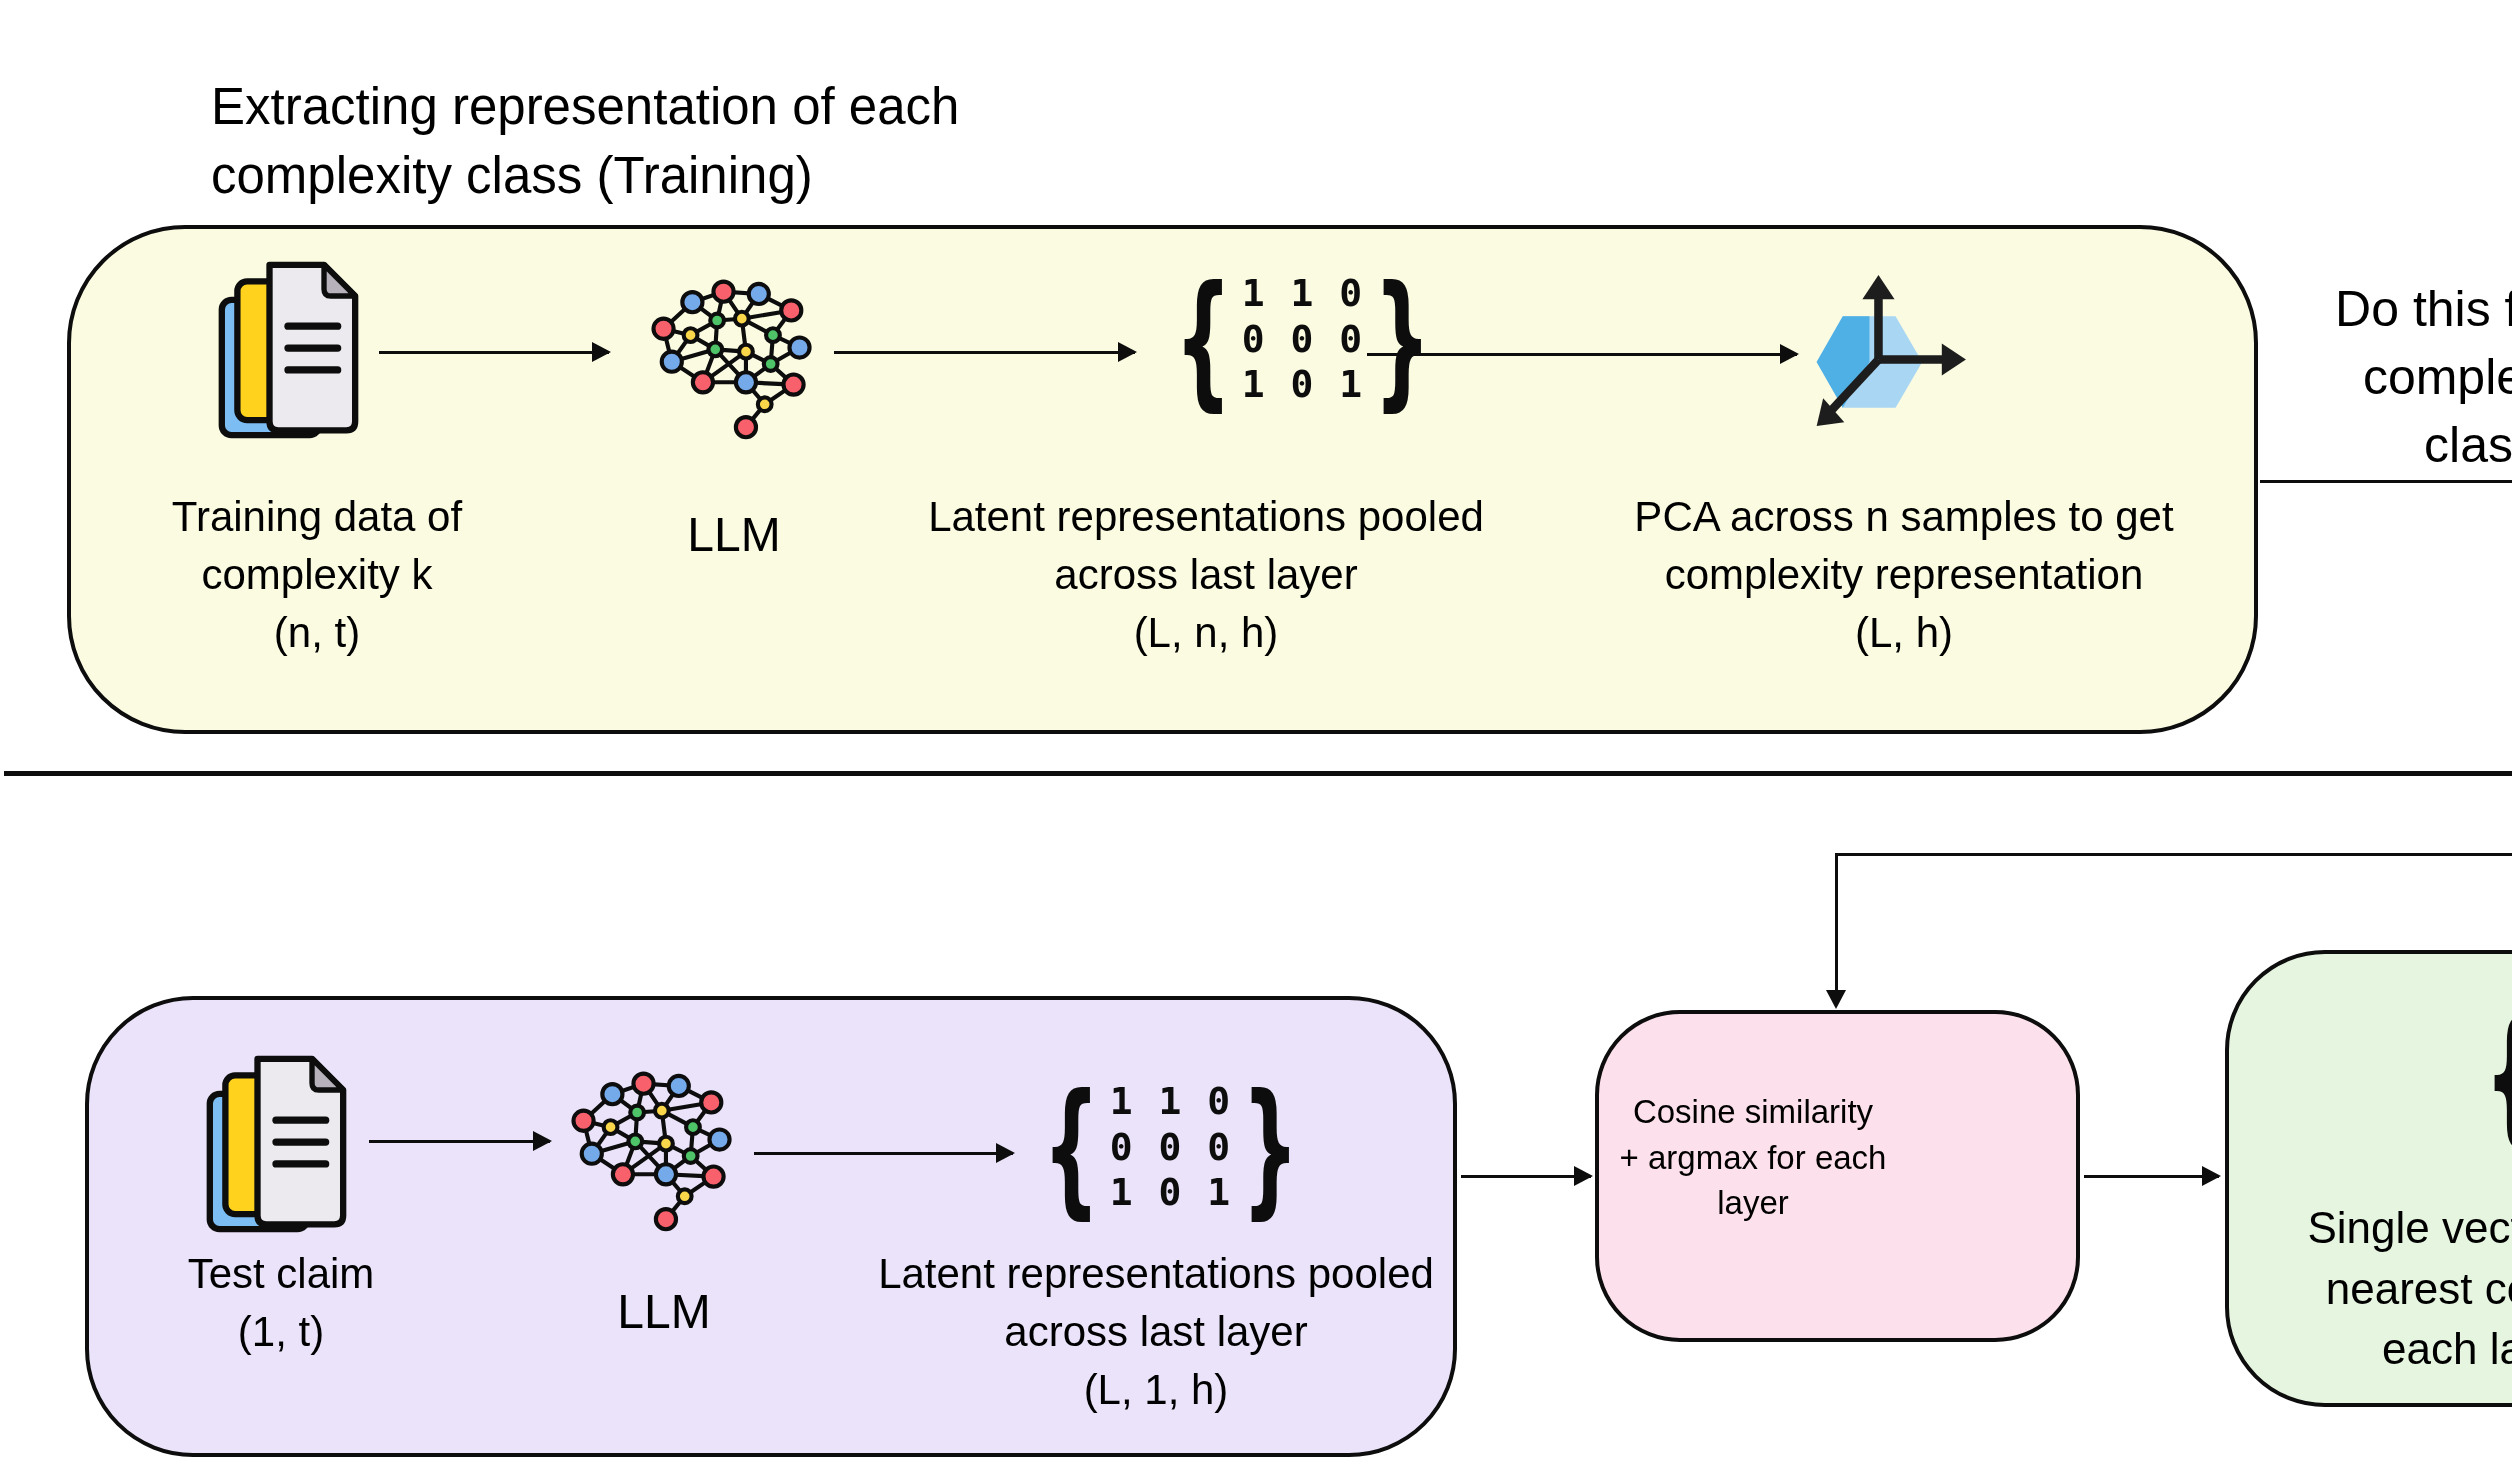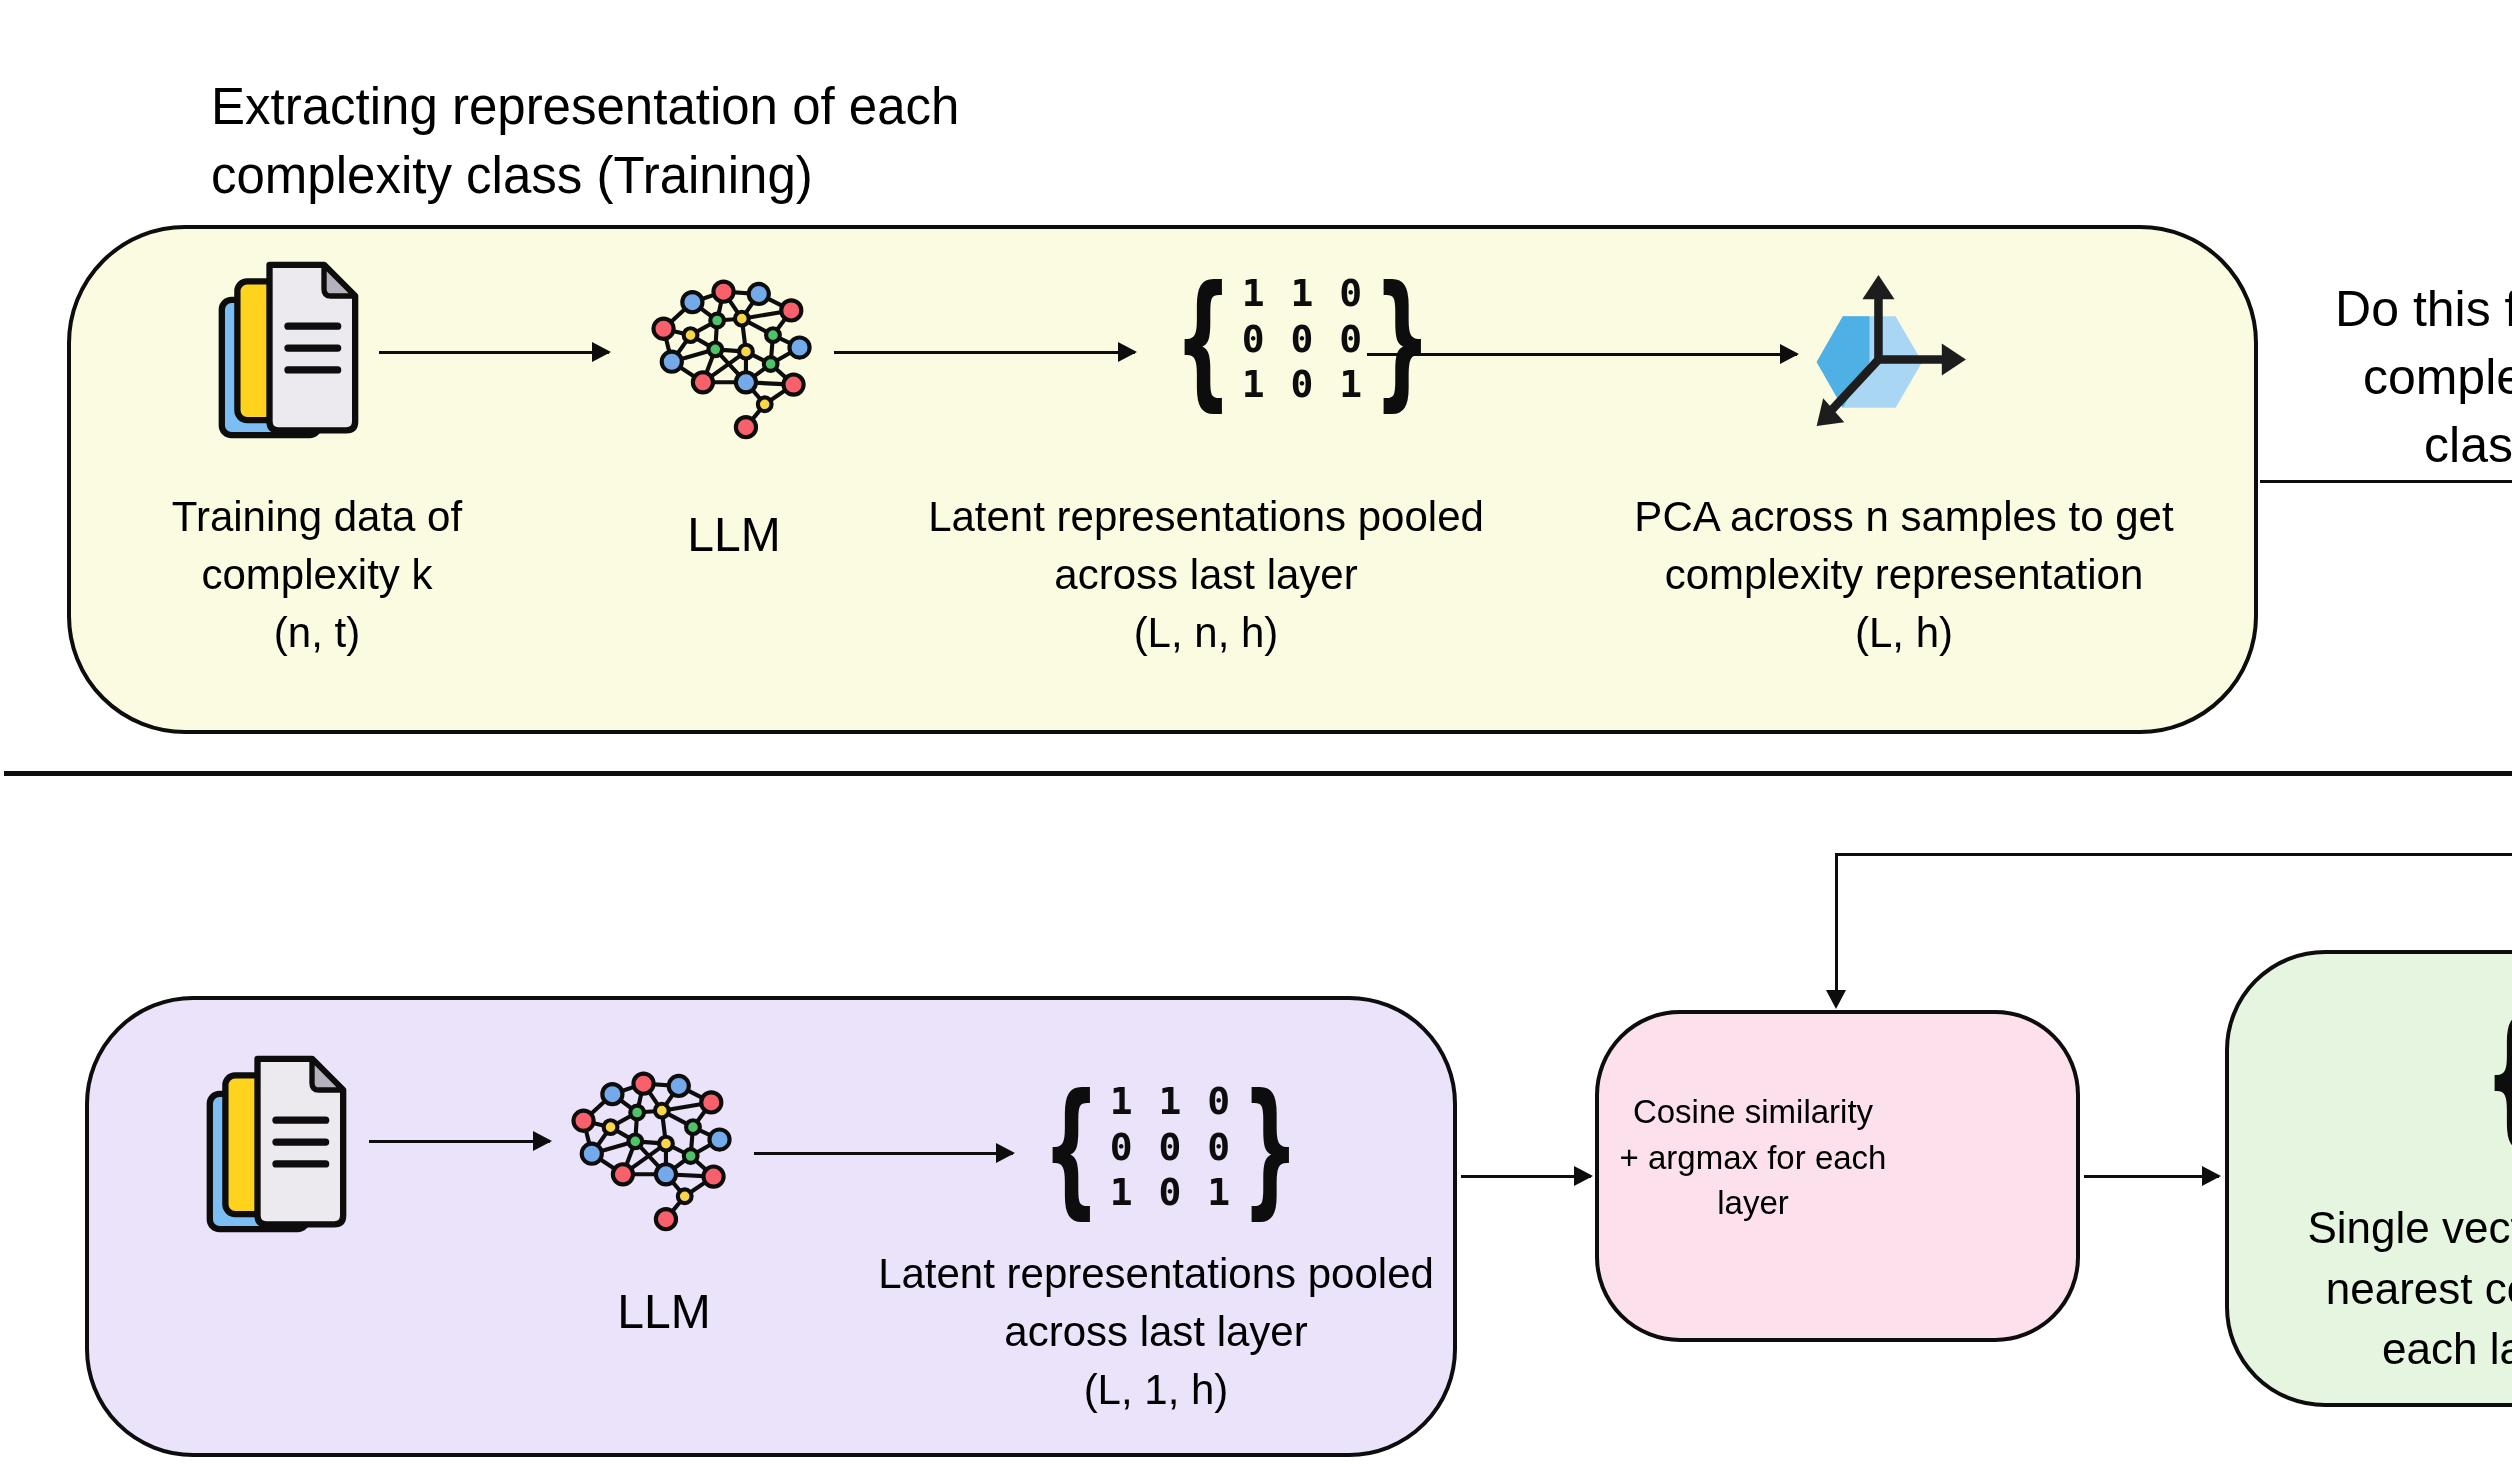--- a/index.html
+++ b/index.html
@@ -187,20 +187,22 @@
 
   <svg style="left:203px;top:1051px;" width="146" height="187" viewBox="0 0 300 380">
     <rect x="14" y="86" width="200" height="278" rx="20" fill="var(--doc-back)" stroke="var(--outline)" stroke-width="13"></rect>
     <rect x="46" y="48" width="200" height="285" rx="20" fill="var(--doc-mid)" stroke="var(--outline)" stroke-width="13"></rect>
     <path d="M112 14 H224 L288 78 V336 Q288 354 270 354 H130 Q112 354 112 336 Z" fill="var(--doc-front)" stroke="var(--outline)" stroke-width="13" stroke-linejoin="round"></path>
     <path d="M224 14 V64 Q224 78 238 78 H288 Z" fill="var(--doc-fold)" stroke="var(--outline)" stroke-width="11" stroke-linejoin="round"></path>
     <line x1="150" y1="140" x2="252" y2="140" stroke="var(--outline)" stroke-width="15" stroke-linecap="round"></line>
     <line x1="150" y1="185" x2="252" y2="185" stroke="var(--outline)" stroke-width="15" stroke-linecap="round"></line>
     <line x1="150" y1="230" x2="252" y2="230" stroke="var(--outline)" stroke-width="15" stroke-linecap="round"></line>
   </svg>
+  <div class="lbl" style="left:281px;top:1245px;">Test claim
+(1, t)</div>
 
   <div class="arr" style="left:369px;top:1140px;width:181px;">
       <i class="head"></i>
     </div>
 
   <svg style="left:557px;top:1053px;" width="206" height="206" viewBox="0 0 450 450">
     <g stroke="var(--outline)" stroke-width="9" stroke-linecap="round">
       <line x1="189" y1="67" x2="266" y2="72"></line>
         <line x1="189" y1="67" x2="121" y2="90"></line>
       <line x1="121" y1="90" x2="58" y2="148"></line>

